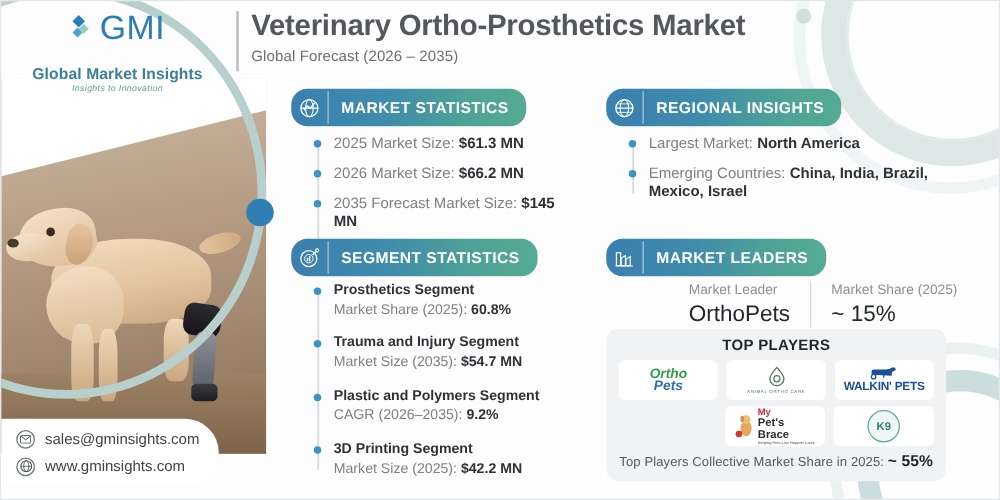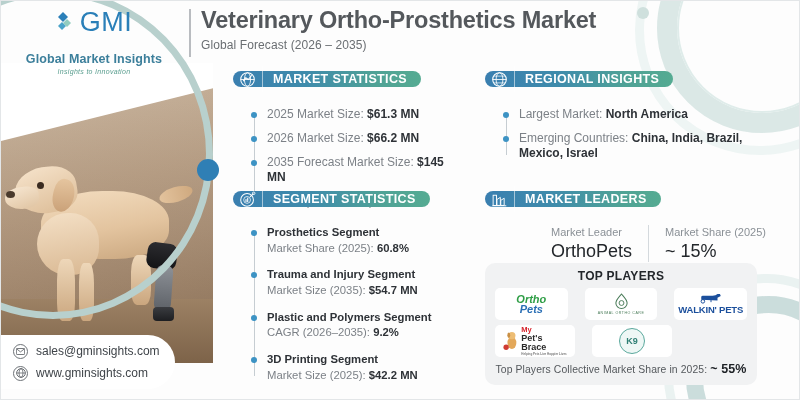--- a/index.html
+++ b/index.html
@@ -229,21 +229,21 @@
     font-size: 23.5px; font-weight: bold; color: #54585c;
     letter-spacing: -.2px; line-height: 1.1;
   }
   .title-sub {
     font-size: 12px; color: #6a6e72; margin-top: 4px; letter-spacing: .1px;
   }
 
   
   .pill {
     position: absolute;
-    height: 16px;
+    height: 30px;
     display: flex; align-items: center;
     border-radius: 13px;
     background: linear-gradient(90deg, #3a7fb0 0%, #3f8cab 40%, #4fa296 75%, #55ab92 100%);
     z-index: 7;
     padding-right: 14px;
   }
   .pill-icon {
     width: 30px; height: 26px;
     display: flex; align-items: center; justify-content: center;
     flex: 0 0 auto;
@@ -290,21 +290,21 @@
     width: 272px; height: 122px;
     background: #f1f2f3;
     border-radius: 10px;
     z-index: 7;
     padding: 6px 10px 5px;
   }
   .tp-title {
     text-align: center; font-size: 12px; font-weight: bold;
     color: #23272b; letter-spacing: .3px; margin-bottom: 5px;
   }
-  .tp-row { display: flex; justify-content: flex-start; gap: 17px; margin-bottom: 5px; }
+  .tp-row { display: flex; justify-content: flex-end; gap: 7px; margin-bottom: 5px; }
   .tp-card {
     width: 80px; height: 32px;
     background: #ffffff; border-radius: 5px;
     display: flex; flex-direction: column;
     align-items: center; justify-content: center;
     overflow: hidden;
   }
   .tp-foot {
     text-align: center; font-size: 10.4px; color: #54585c;
     letter-spacing: .1px;

